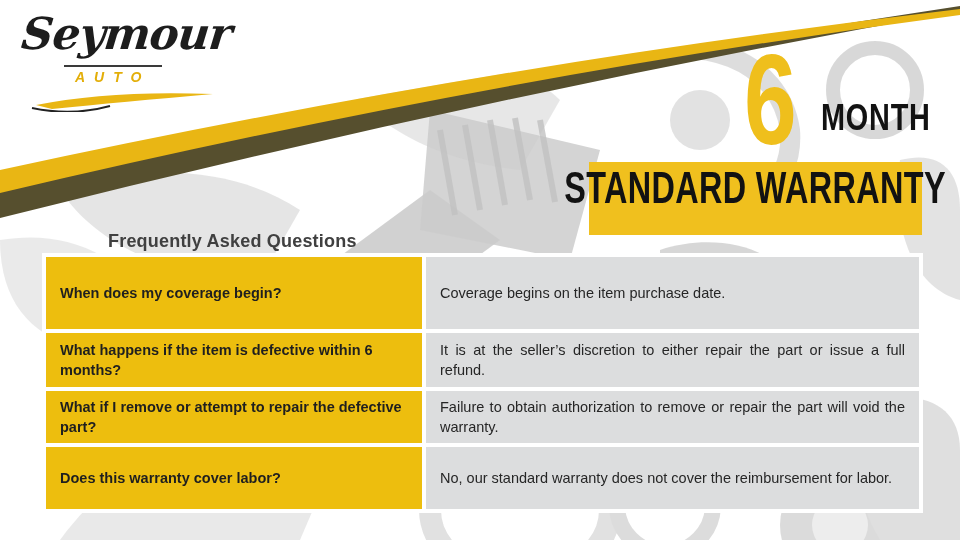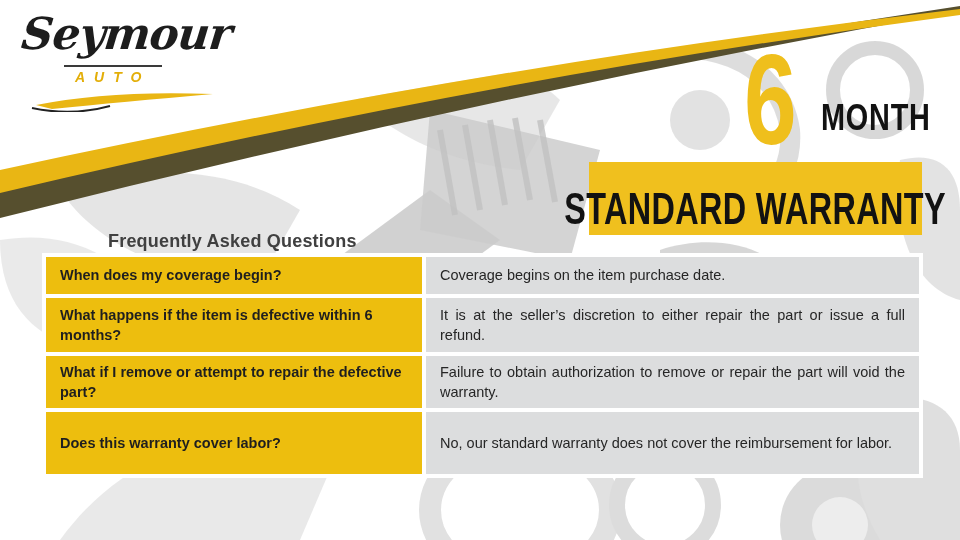--- a/index.html
+++ b/index.html
@@ -31,39 +31,39 @@
     font-size:128px;line-height:1;font-weight:800;color:var(--digit-yellow);
     transform:scaleX(0.74);transform-origin:left top;letter-spacing:0;
   }
   .month-label{
     position:absolute;left:821px;top:99px;z-index:3;
     font-size:37px;line-height:1;font-weight:800;color:#121212;
     transform:scaleX(0.78);transform-origin:left top;letter-spacing:1px;
   }
   .banner{
     position:absolute;left:589px;top:162px;width:333px;height:73px;z-index:3;
-    background:var(--banner-yellow);display:flex;align-items:flex-end;justify-content:center;
+    background:var(--banner-yellow);display:flex;align-items:flex-start;justify-content:center;
   }
   .banner-text{
     font-size:45px;font-weight:800;color:#121212;letter-spacing:0.5px;
     transform:scaleX(0.72);transform-origin:center;white-space:nowrap;
   }
 
   
   .faq-title{
     position:absolute;left:108px;top:231px;z-index:3;
     font-size:18px;font-weight:bold;color:#404040;letter-spacing:0.2px;
   }
   .faq-table{
     position:absolute;left:42px;top:253px;width:881px;z-index:3;
     background:#ffffff;padding:4px;box-sizing:border-box;
     display:flex;flex-direction:column;row-gap:4px;
   }
   .faq-row{display:flex;column-gap:4px;}
-  .faq-row:nth-child(1){height:37px;}
+  .faq-row:nth-child(1){height:72px;}
   .faq-row:nth-child(2){height:54px;}
   .faq-row:nth-child(3){height:52px;}
   .faq-row:nth-child(4){height:62px;}
   .q-cell{
     width:376px;box-sizing:border-box;background:var(--accent-yellow);
     display:flex;align-items:center;padding:0 16px 0 14px;
     font-size:14.5px;font-weight:bold;color:var(--text-dark);line-height:1.4;
   }
   .a-cell{
     flex:1;box-sizing:border-box;background:var(--gray-cell);

